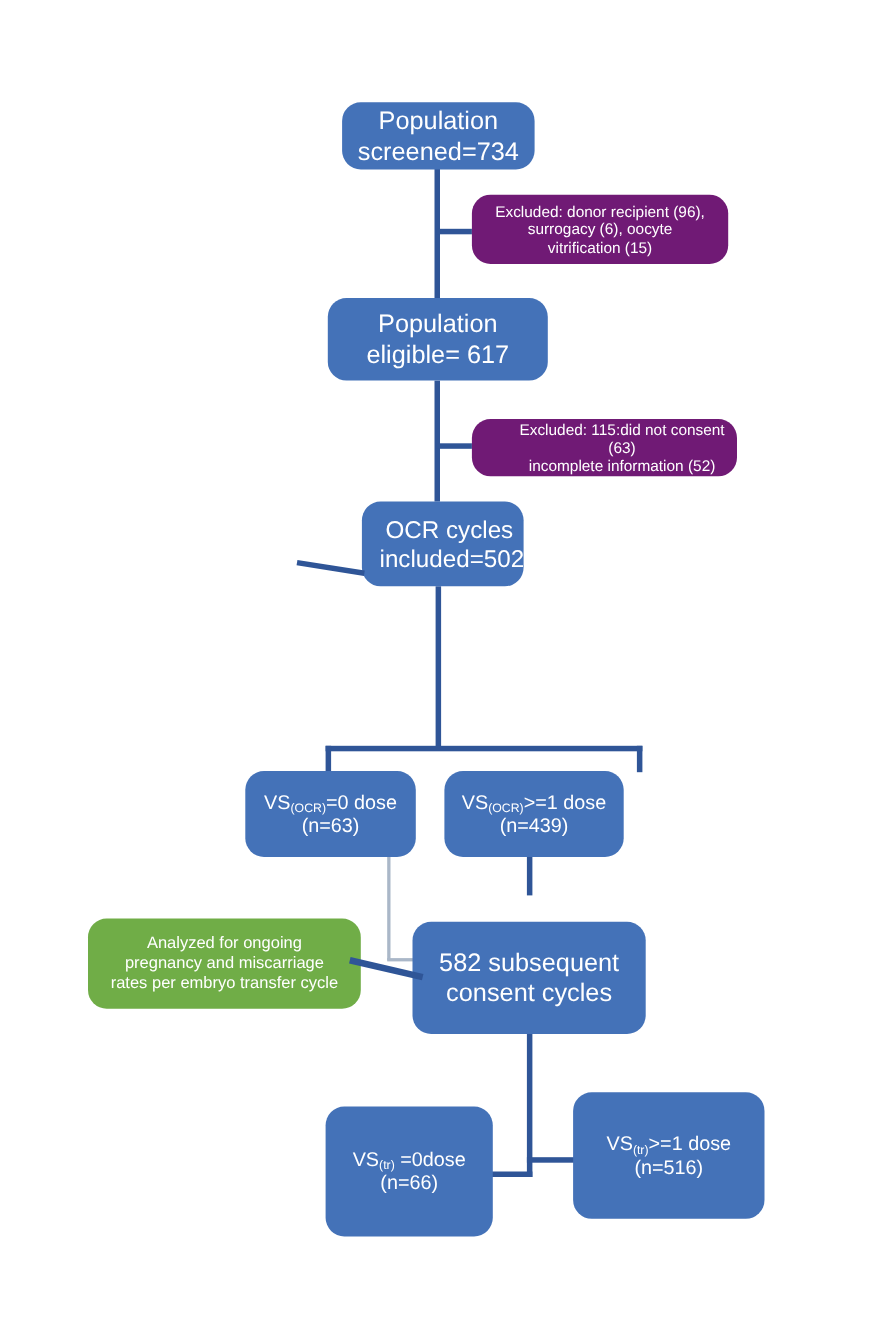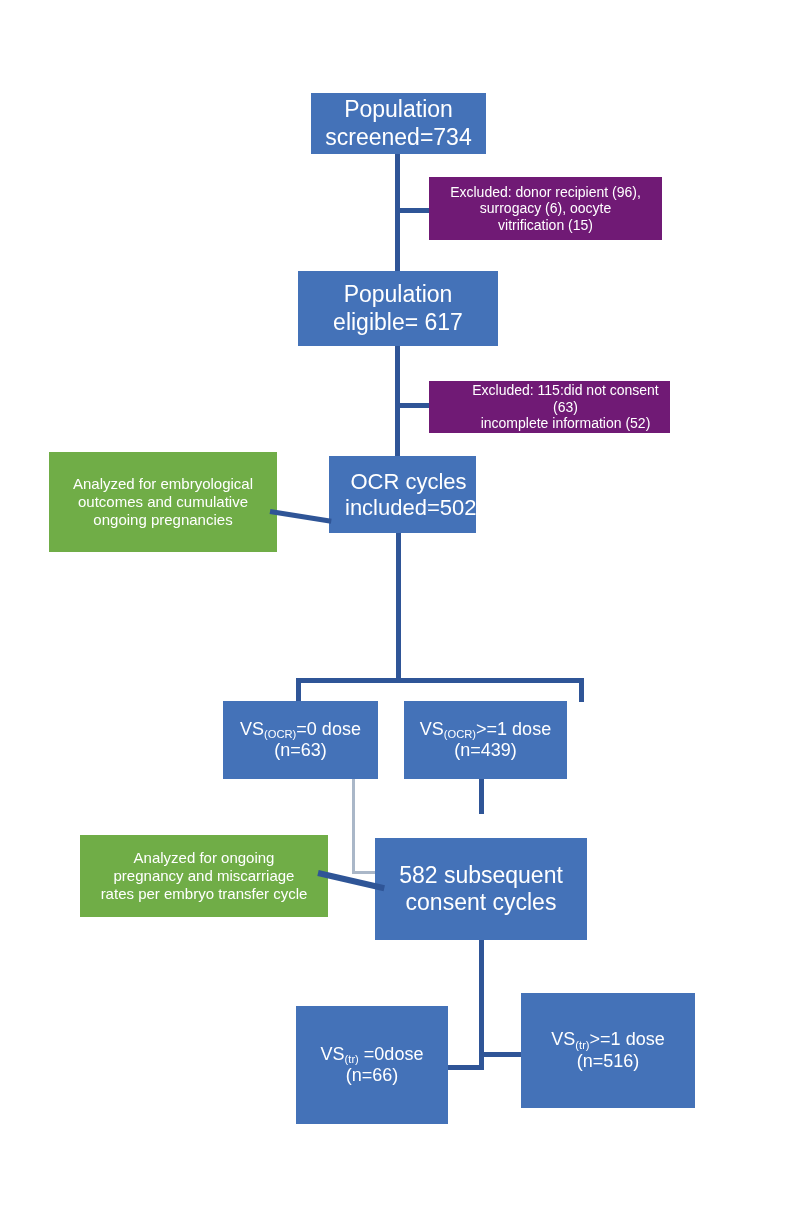--- a/index.html
+++ b/index.html
@@ -22,20 +22,21 @@
     position: absolute;
     box-sizing: border-box;
     display: flex;
     align-items: center;
     justify-content: center;
     text-align: center;
     color: #ffffff;
     line-height: 1.18;
     padding: 2px 4px;
     z-index: 5;
+    border-radius: 17px;
   }
   .node-blue   { background: #4472b8; }
   .node-orange { background: #701a75; }
   .node-green  { background: #70ad47; }
 
   .node-text { display: block; width: 100%; }
 
   
   .fs-big    { font-size: 23px; }
   .fs-mid    { font-size: 22px; }
@@ -126,27 +127,20 @@
     </span>
   </div>
 
   <div class="node node-orange fs-small" style="left:429px; top:381px; width:241px; height:52px;padding-left:36px;">
     <span class="node-text">
       <span>Excluded: 115:did not consent  (63)</span><br>
       <span>incomplete information (52)</span>
     </span>
   </div>
 
-  <div class="node node-green fs-green" style="left:49px; top:452px; width:228px; height:100px;">
-    <span class="node-text">
-      <span>Analyzed for embryological</span><br>
-      <span>outcomes and cumulative</span><br>
-      <span>ongoing pregnancies</span>
-    </span>
-  </div>
 
   <div class="node node-blue fs-mid" style="left:329px; top:456px; width:147px; height:77px;padding-left:16px;">
     <span class="node-text">
       <span>OCR cycles</span><br>
       <span>included=502</span>
     </span>
   </div>
 
   <div class="node node-blue fs-vs" style="left:223px; top:701px; width:155px; height:78px;">
     <span class="node-text">

